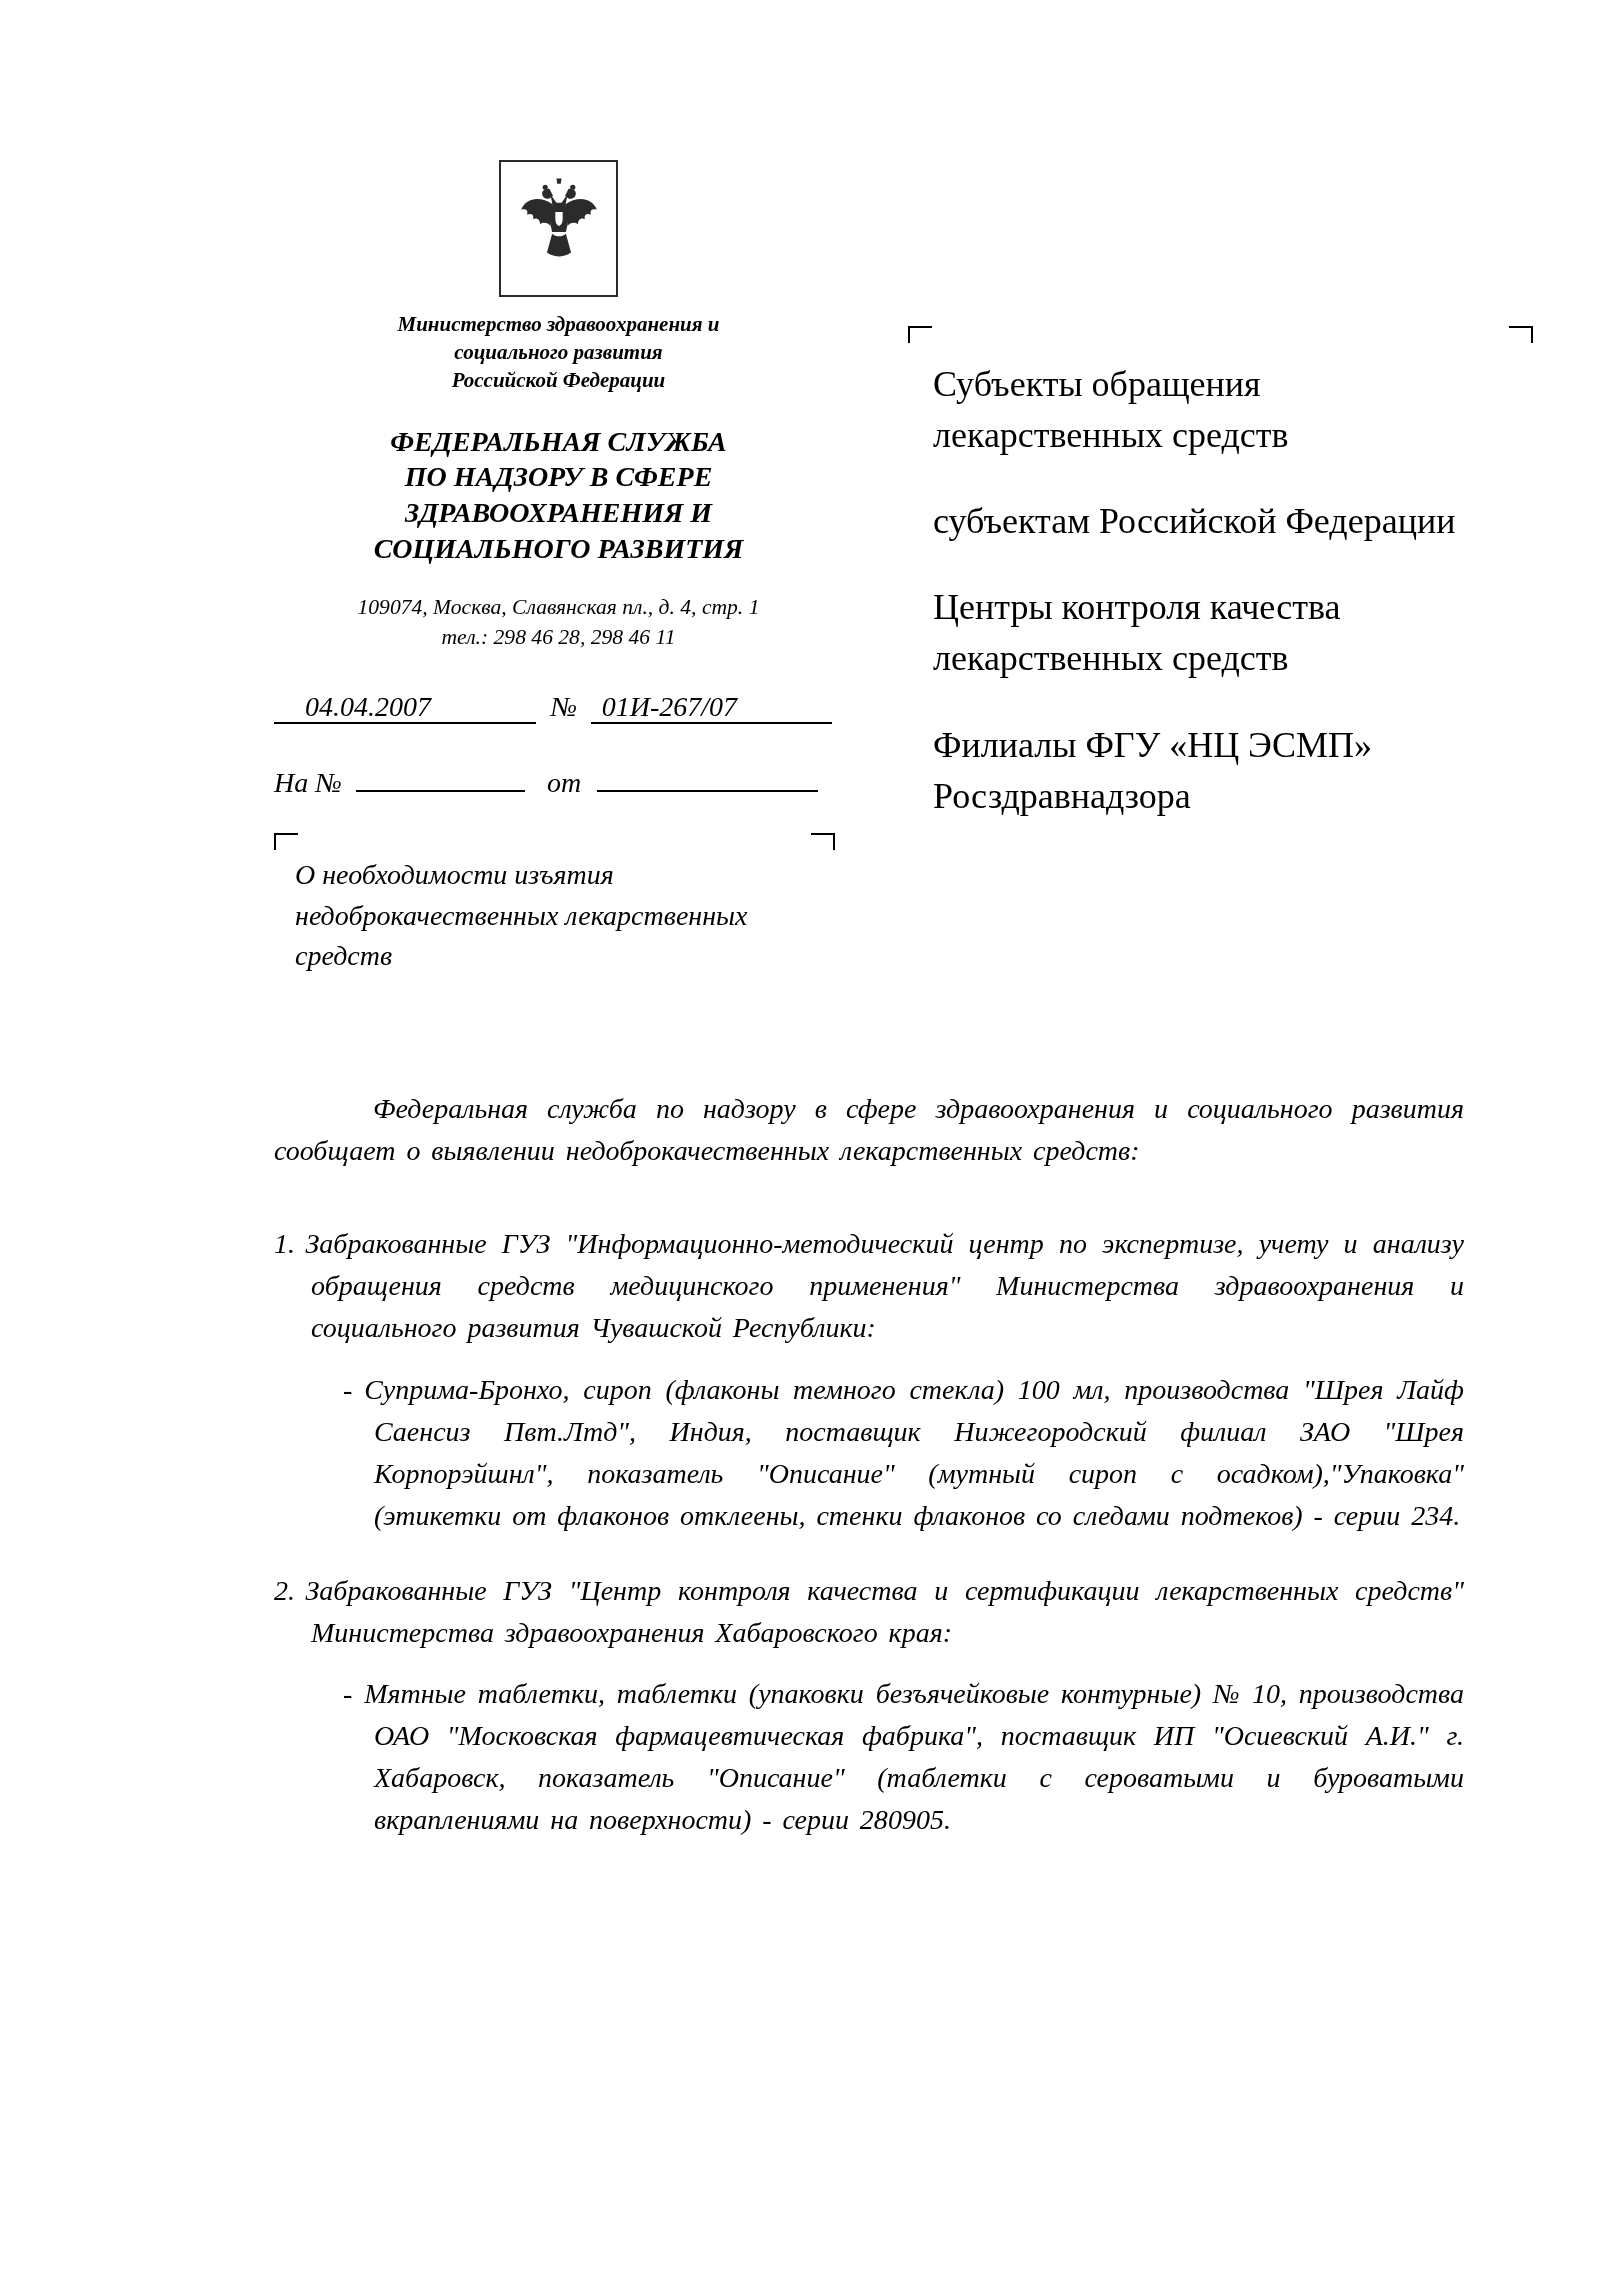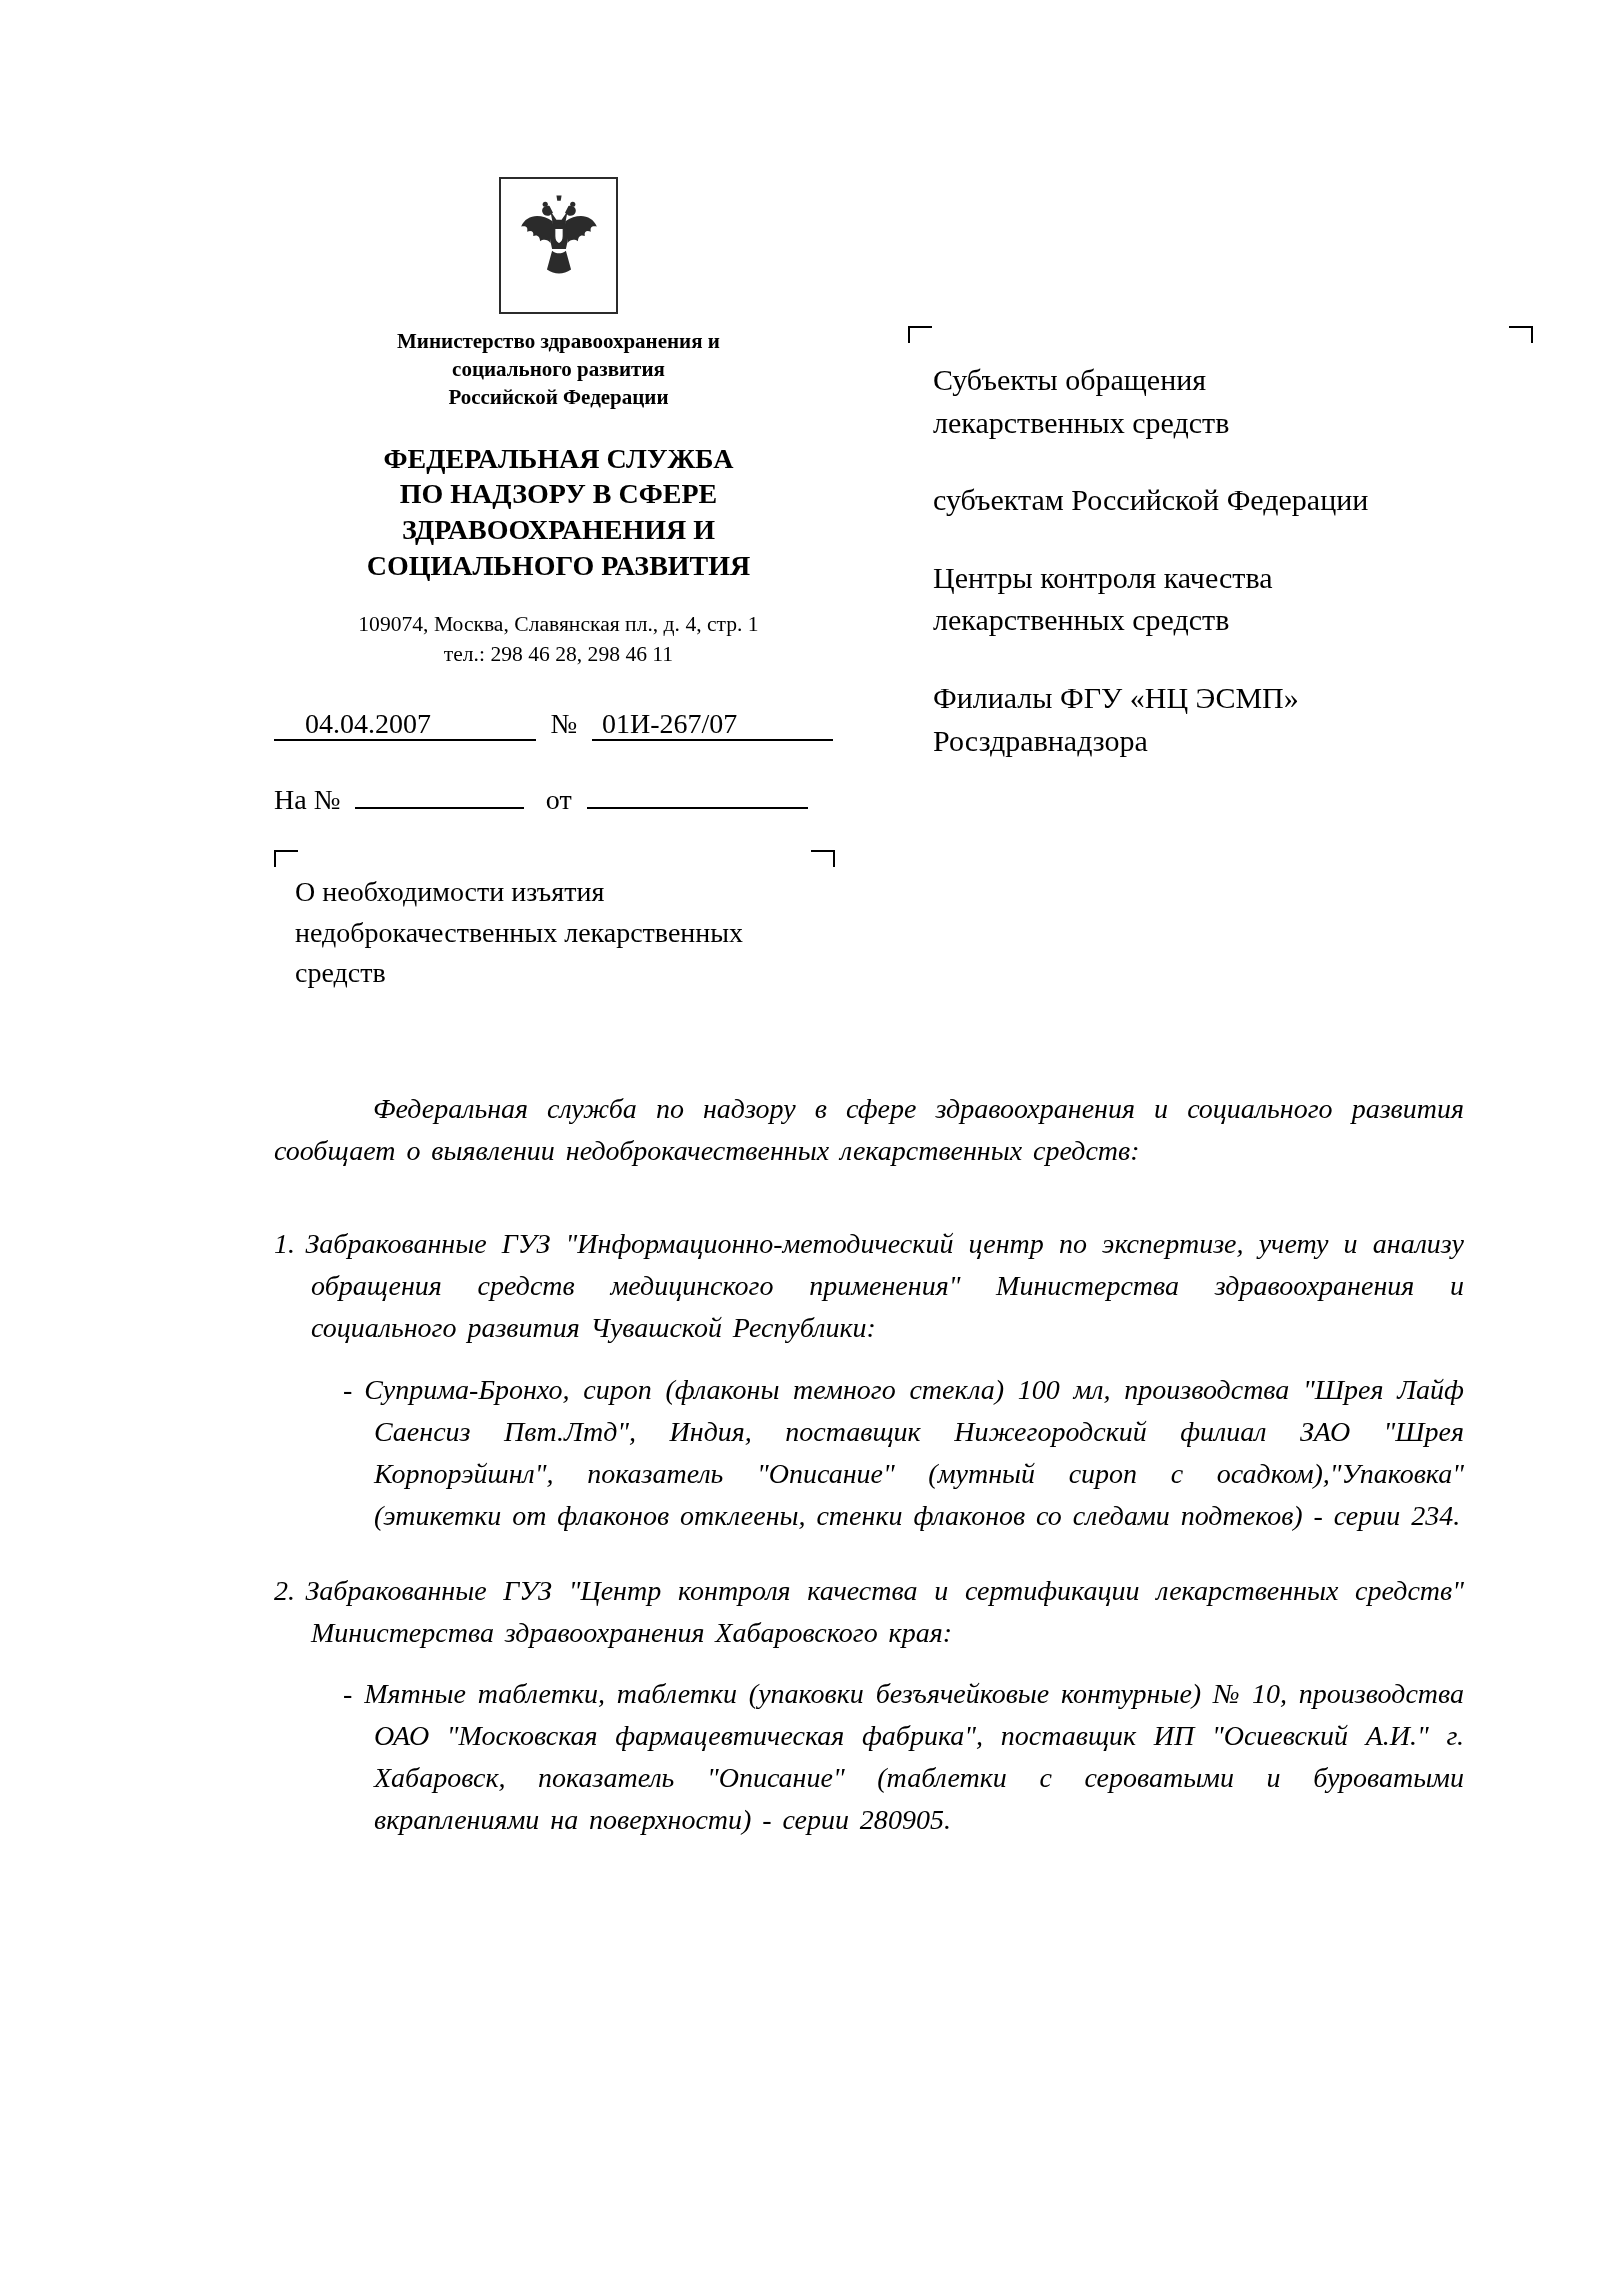--- a/index.html
+++ b/index.html
@@ -11,23 +11,24 @@
     background: #ffffff;
     color: #000000;
     font-family: "Liberation Serif", "DejaVu Serif", serif;
     overflow: hidden;
   }
 
   
   .left-col {
     position: absolute;
     left: 274px;
-    top: 177px;
+    top: 160px;
     width: 569px;
     text-align: center;
+    font-style: italic;
   }
   .emblem-box {
     width: 119px;
     height: 137px;
     border: 2px solid #2b2b2b;
     margin: 0 auto;
     display: flex;
     align-items: center;
     justify-content: center;
   }
@@ -100,21 +101,21 @@
     position: absolute;
     left: 908px;
     top: 326px;
     width: 625px;
   }
   .right-zone {
     position: relative;
     padding: 33px 0 0 25px;
   }
   .recipient {
-    font-size: 30px;
+    font-size: 36px;
     line-height: 1.42;
     margin-bottom: 35px;
   }
 
   
   .body-text {
     position: absolute;
     left: 274px;
     top: 1088px;
     width: 1190px;

